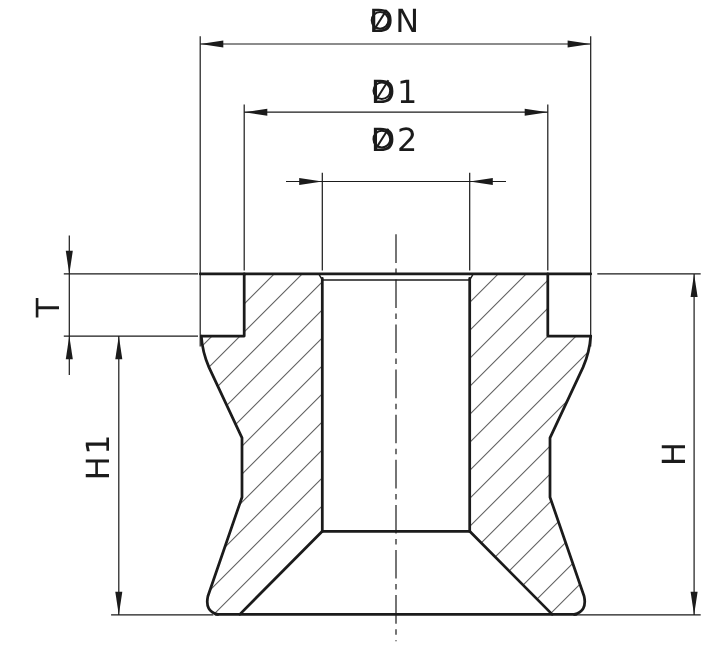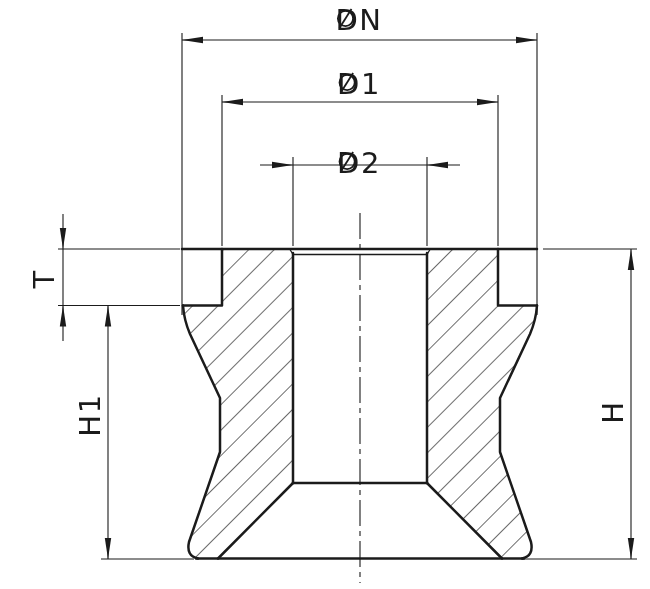--- a/index.html
+++ b/index.html
@@ -111,21 +111,21 @@
   </span>
 
   <span class="dim-label" style="left:345px;top:84px;align-items:flex-end;">
     <svg class="dia-icon" viewBox="0 0 20 24">
       <circle cx="10" cy="13" r="7.6" fill="none" stroke="#1b1b1b" stroke-width="1.8"></circle>
       <line x1="4" y1="22.5" x2="16" y2="3.5" stroke="#1b1b1b" stroke-width="1.8"></line>
     </svg>
     <span>D1</span>
   </span>
 
-  <span class="dim-label" style="left:345px;top:163px;text-align:center;">
+  <span class="dim-label" style="left:345px;top:128px;text-align:center;">
     <svg class="dia-icon" viewBox="0 0 20 24">
       <circle cx="10" cy="13" r="7.6" fill="none" stroke="#1b1b1b" stroke-width="1.8"></circle>
       <line x1="4" y1="22.5" x2="16" y2="3.5" stroke="#1b1b1b" stroke-width="1.8"></line>
     </svg>
     <span>D2</span>
   </span>
 
   <span class="dim-label vertical" style="left:30px;top:279px;">
     <span>T</span>
   </span>

